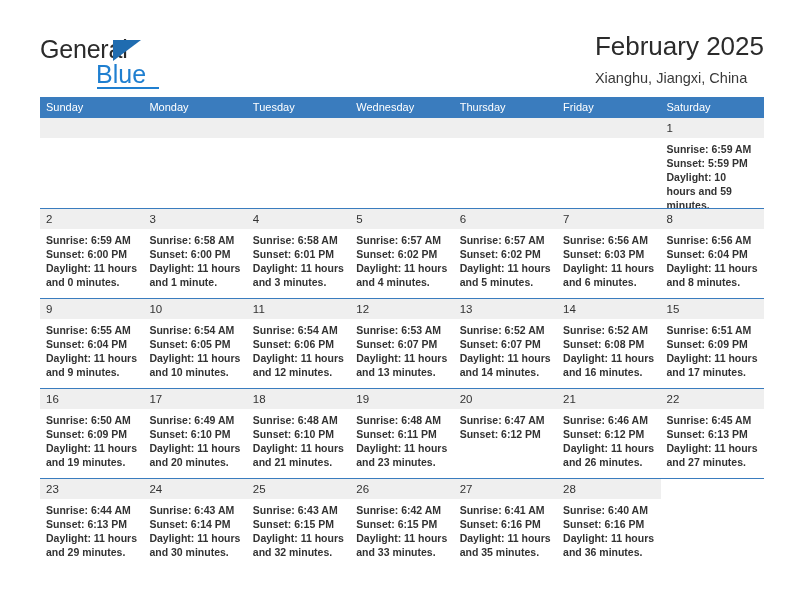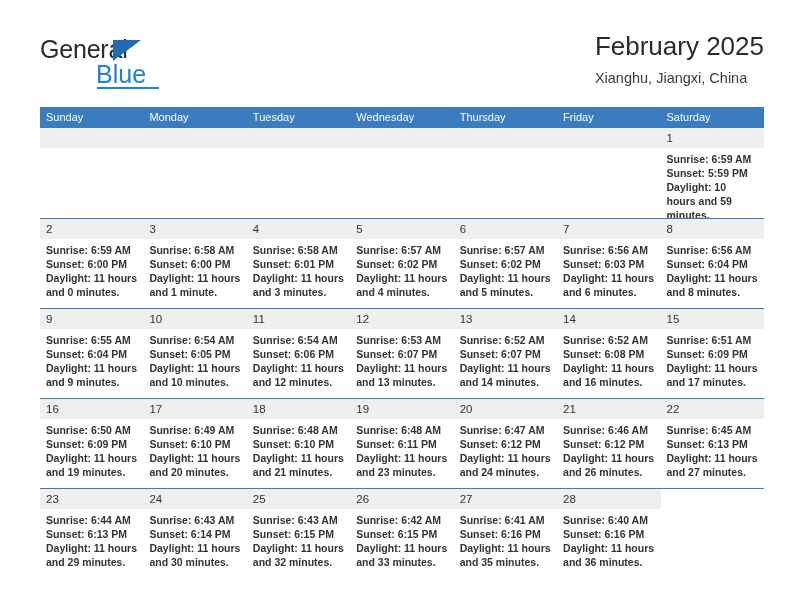--- a/index.html
+++ b/index.html
@@ -91,21 +91,21 @@
     line-height: 20px;
     color: #3a3a3a;
     margin: 6px 0 0 0;
     white-space: nowrap;
   }
 
   
   .calendar {
     position: absolute;
     left: 34px;
-    top: 107px;
+    top: 97px;
     width: 724px;
   }
   .weekday-row {
     display: flex;
     background: #3a7cbe;
     height: 21px;
   }
   .weekday {
     flex: 1 1 0;
     color: #ffffff;
@@ -390,21 +390,20 @@
               <div>Sunset: 6:11 PM</div>
               <div class="wrap">Daylight: 11 hours and 23 minutes.</div>
             </div>
           </div>
           <div class="day-cell filled">
             <div class="daynum-band"></div>
             <div class="daynum">20</div>
             <div class="day-info">
               <div>Sunrise: 6:47 AM</div>
               <div>Sunset: 6:12 PM</div>
-              <div class="wrap">Daylight: 11 hours and 24 minutes.</div>
             </div>
           </div>
           <div class="day-cell filled">
             <div class="daynum-band"></div>
             <div class="daynum">21</div>
             <div class="day-info">
               <div>Sunrise: 6:46 AM</div>
               <div>Sunset: 6:12 PM</div>
               <div class="wrap">Daylight: 11 hours and 26 minutes.</div>
             </div>

